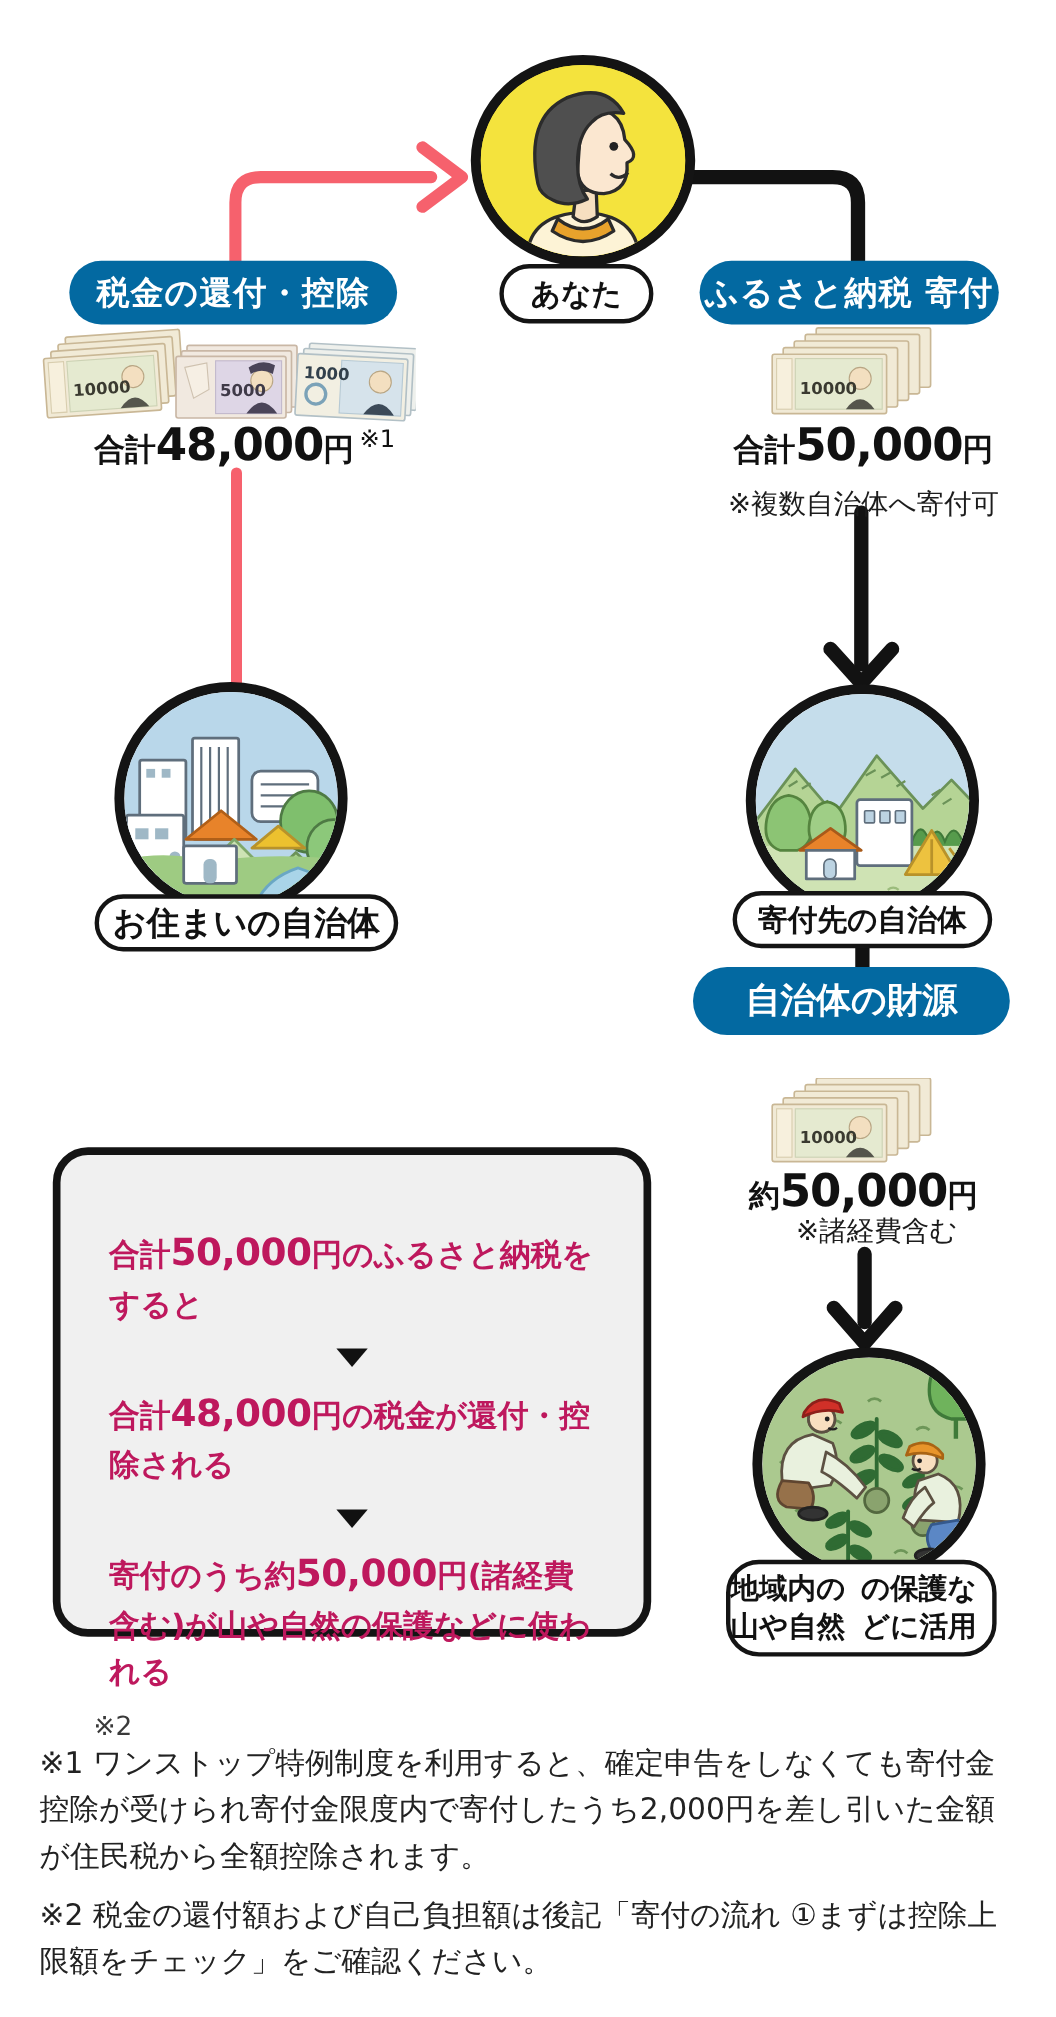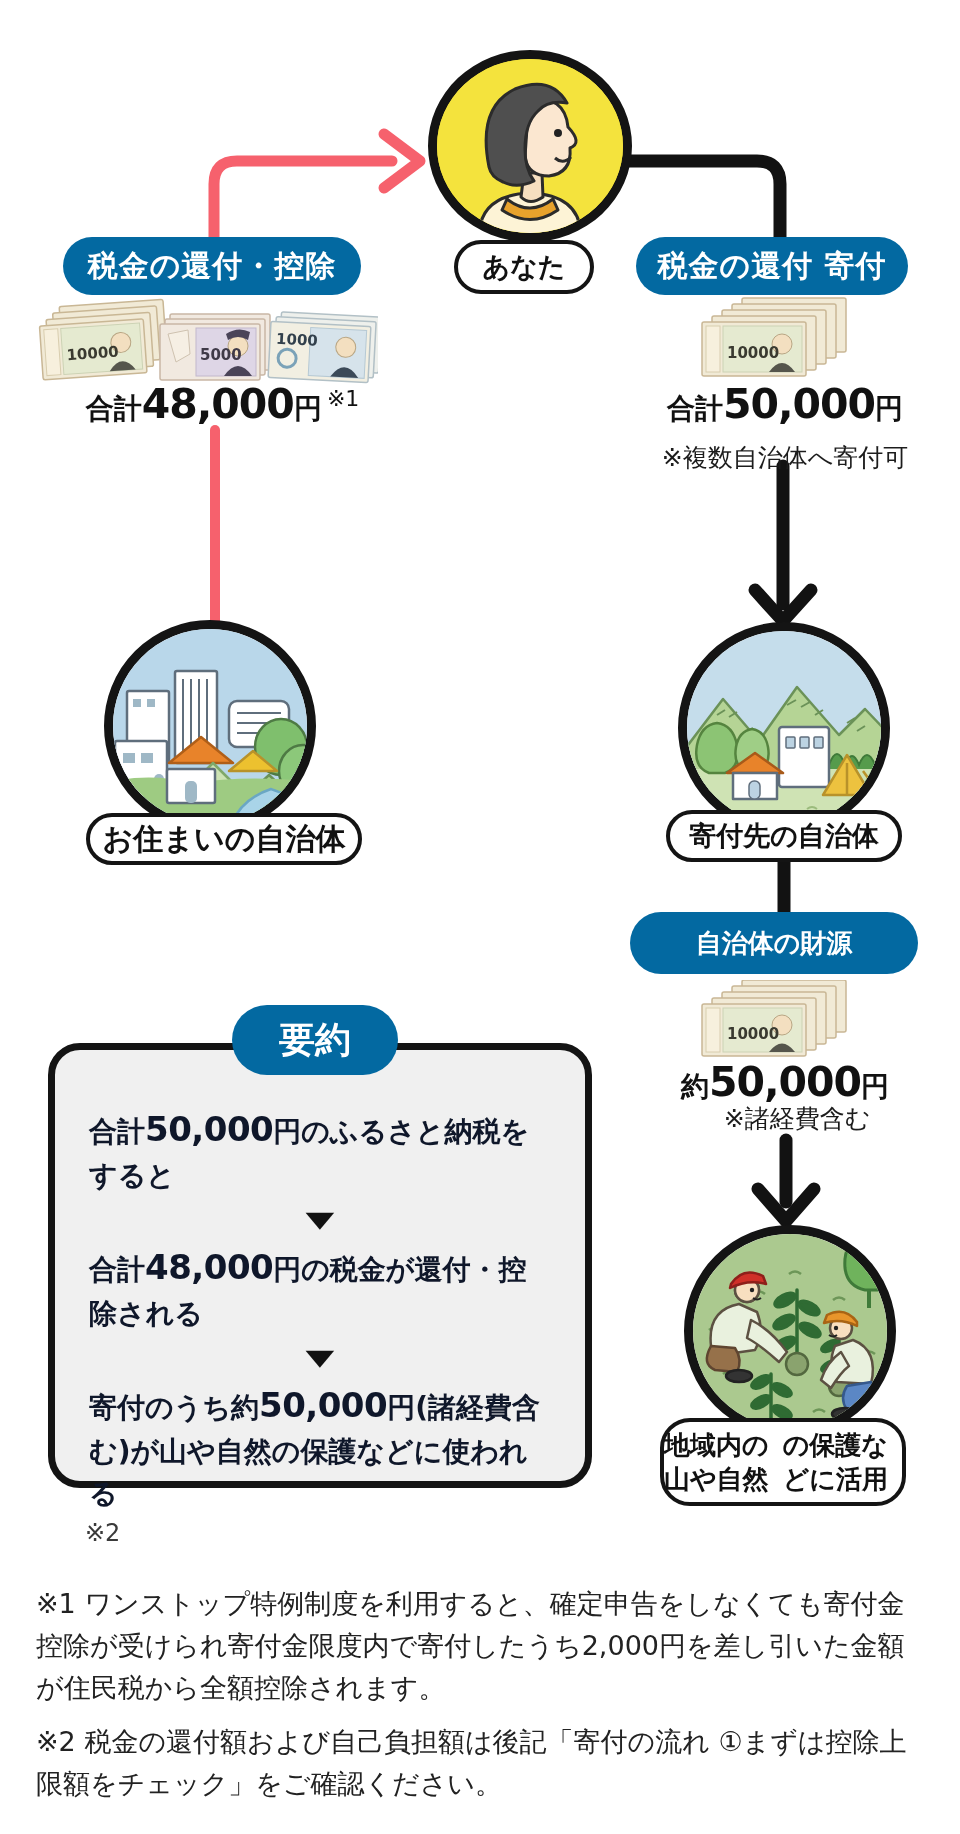--- a/index.html
+++ b/index.html
@@ -23,21 +23,21 @@
   .amount-row{display:flex;align-items:baseline;justify-content:center;z-index:3;white-space:nowrap;}
   .amount-prefix{font-size:28px;font-weight:700;}
   .amount-num{font-size:41px;font-weight:800;letter-spacing:-1px;}
   .amount-unit{font-size:28px;font-weight:700;}
   .amount-ref{font-size:22px;font-weight:400;position:relative;top:-12px;margin-left:5px;}
   .small-note{font-size:25px;font-weight:400;color:#1c1c1c;text-align:center;z-index:3;white-space:nowrap;}
 
   
   .summary-box{left:48px;top:1043px;width:544px;height:445px;background:#f0f0f0;border:7px solid #141414;border-radius:32px;z-index:2;box-sizing:border-box;padding:50px 30px 20px 30px;}
   .summary-pill{left:232px;top:1005px;width:166px;height:70px;border-radius:35px;font-size:36px;z-index:3;}
-  .step{font-size:28px;font-weight:600;line-height:1.5;margin:4px;color:#0f172a;}
+  .step{font-size:28px;font-weight:600;line-height:1.5;margin:14px;color:#be185d;}
   .step .num{font-size:34px;font-weight:800;letter-spacing:-0.5px;}
   .step-arrow{text-align:center;font-size:22px;color:#111;transform:scaleX(1.7);margin:10px 0;}
   .step-ref{font-size:24px;font-weight:400;color:#3a3a3a;margin-top:2px;}
 
   
   .footnote{left:36px;width:894px;font-size:27px;line-height:1.56;color:#222;font-weight:400;z-index:3;}
 
   .two-line-label{line-height:1.32;padding:8px 0;}
 </style>
 </head>
@@ -86,21 +86,21 @@
 
   <div class="abs pill-white" style="left:454px;top:240px;width:140px;height:54px;font-size:27px;">
     <span>あなた</span>
   </div>
 
   <div class="abs pill-black top-pill" style="left:63px;top:237px;width:298px;">
     <span>税金の還付・控除</span>
   </div>
 
   <div class="abs pill-black top-pill" style="left:636px;top:237px;width:272px;">
-    <span>税金の還付 寄付</span>
+    <span>ふるさと納税 寄付</span>
   </div>
 
   <svg class="abs" style="left:38px;top:296px;z-index:2;" width="340" height="88" viewBox="0 0 340 88">
     <g transform="rotate(-4 60 50)">
       <g fill="#f1ead6" stroke="#c9b795" stroke-width="1.5">
         <rect x="24" y="8" width="104" height="54" rx="2"></rect>
         <rect x="17" y="14" width="104" height="54" rx="2"></rect>
         <rect x="10" y="20" width="104" height="54" rx="2"></rect>
       </g>
       <rect x="3" y="26" width="104" height="54" rx="2" fill="#f1ead6" stroke="#c9b795" stroke-width="1.5"></rect>
@@ -241,21 +241,21 @@
       </g>
       <g stroke="#9bbb7c" stroke-width="2" fill="none">
         <path d="M20 176 q5 -4 10 0 M60 184 q5 -4 10 0 M120 178 q5 -4 10 0"></path>
       </g>
     </svg>
   </div>
   <div class="abs pill-white" style="left:666px;top:810px;width:236px;height:52px;font-size:27px;">
     <span>寄付先の自治体</span>
   </div>
 
-  <div class="abs pill-black" style="left:630px;top:912px;width:288px;height:62px;font-size:26px;">
+  <div class="abs pill-black" style="left:630px;top:879px;width:288px;height:62px;font-size:32px;">
     <span>自治体の財源</span>
   </div>
 
   <svg class="abs" style="left:700px;top:980px;z-index:2;" width="166" height="84" viewBox="0 0 166 84">
     <g>
       <g fill="#f1ead6" stroke="#c9b795" stroke-width="1.5">
         <rect x="42" y="0" width="104" height="52" rx="2"></rect>
         <rect x="32" y="6" width="104" height="52" rx="2"></rect>
         <rect x="22" y="12" width="104" height="52" rx="2"></rect>
         <rect x="12" y="18" width="104" height="52" rx="2"></rect>
@@ -336,20 +336,17 @@
   </div>
 
   <div class="abs summary-box">
     <p class="step"><span>合計</span><span class="num">50,000</span><span>円のふるさと納税をすると</span></p>
     <div class="step-arrow">▼</div>
     <p class="step"><span>合計</span><span class="num">48,000</span><span>円の税金が還付・控除される</span></p>
     <div class="step-arrow">▼</div>
     <p class="step"><span>寄付のうち約</span><span class="num">50,000</span><span>円(諸経費含む)が山や自然の保護などに使われる</span></p>
     <div class="step-ref">※2</div>
   </div>
-  <div class="abs pill-black summary-pill">
-    <span>要約</span>
-  </div>
 
   <p class="abs footnote" style="top:1556px;">※1 ワンストップ特例制度を利用すると、確定申告をしなくても寄付金控除が受けられ寄付金限度内で寄付したうち2,000円を差し引いた金額が住民税から全額控除されます。</p>
   <p class="abs footnote" style="top:1694px;">※2 税金の還付額および自己負担額は後記「寄付の流れ ①まずは控除上限額をチェック」をご確認ください。</p>
 
 </div>
 
 </body></html>

